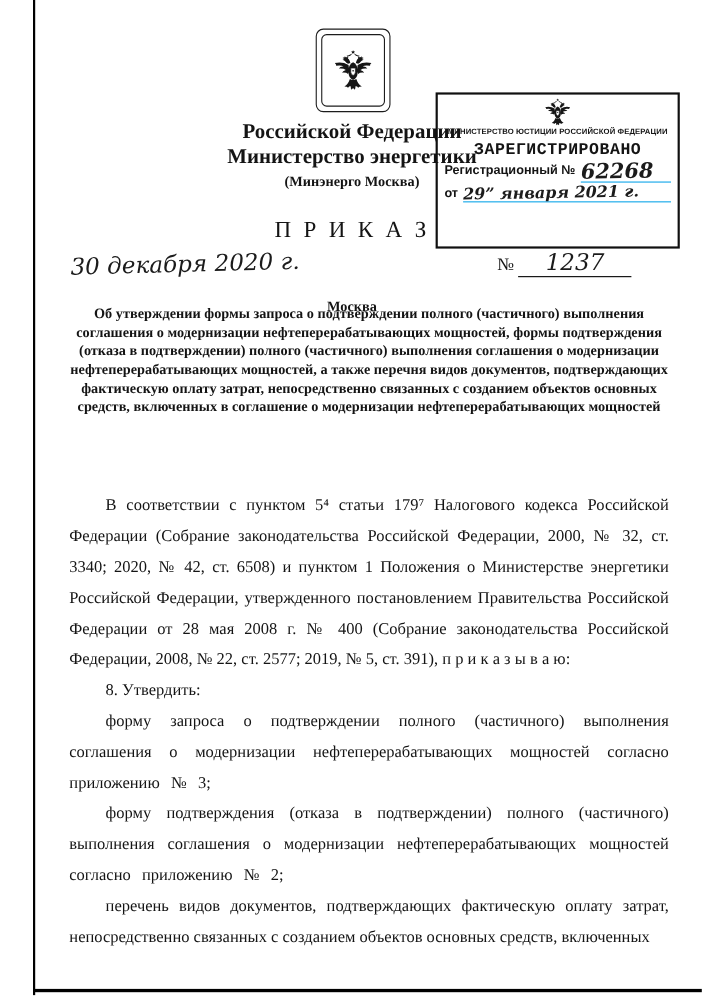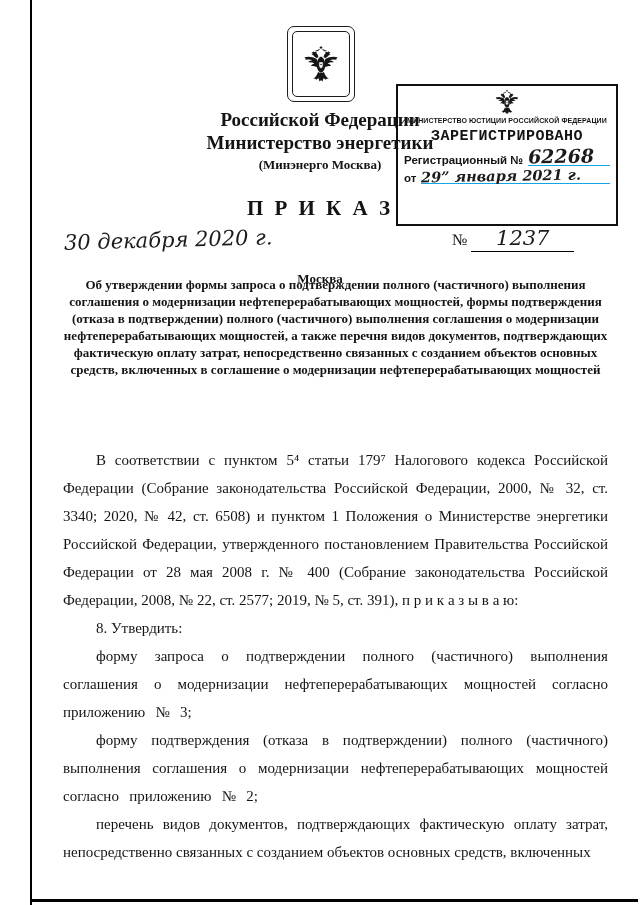--- a/index.html
+++ b/index.html
@@ -15,31 +15,31 @@
     border:1.6px solid #1c1c1c;border-radius:7px;display:flex;align-items:center;justify-content:center;}
   .emblem-inner{width:56px;height:64px;border:1px solid #1c1c1c;border-radius:5px;
     display:flex;align-items:center;justify-content:center;}
   .emblem-inner svg{width:50px;height:54px;}
 
   
   .ministry{position:absolute;left:100px;top:108px;width:440px;text-align:center;font-weight:bold;}
   .ministry-line{font-size:19px;line-height:23px;}
   .ministry-short{font-size:13px;margin-top:3px;}
   .doc-type{position:absolute;left:100px;top:196px;width:440px;text-align:center;
-    font-weight:bold;font-size:21px;letter-spacing:3px;}
+    font-weight:normal;font-size:21px;letter-spacing:3px;}
 
   
   .stamp{position:absolute;left:396px;top:84px;width:222px;height:142px;border:2px solid #101010;
     box-sizing:border-box;padding:2px 6px 2px 6px;text-align:center;background:transparent;}
   .stamp svg{width:34px;height:28px;display:block;margin:0 auto;}
   .stamp-authority{font-family:"Liberation Sans",sans-serif;font-size:7px;font-weight:bold;
     white-space:nowrap;letter-spacing:0.1px;margin-top:1px;}
   .stamp-registered{font-family:Liberation Mono, monospace;font-size:15px;font-weight:bold;
     letter-spacing:0.5px;margin-top:4px;}
-  .stamp-row{display:flex;align-items:flex-end;margin-top:4px;text-align:left;
+  .stamp-row{display:flex;align-items:flex-start;margin-top:4px;text-align:left;
     font-family:"Liberation Sans",sans-serif;font-size:11.5px;font-weight:bold;}
   .stamp-fill{flex:1;border-bottom:1px solid #0ea5e9;margin-left:5px;text-align:left;}
 
   
   .hand{font-family:"DejaVu Serif",serif;font-style:italic;color:#1b1b1b;display:inline-block;}
   .hand-reg{font-size:19px;transform:rotate(-1deg);line-height:14px;}
   .hand-stampdate{font-size:14.5px;transform:rotate(-1deg);line-height:12px;}
 
   
   .issue-date{position:absolute;left:64px;top:228px;font-size:21px;transform:rotate(-1.5deg);}

